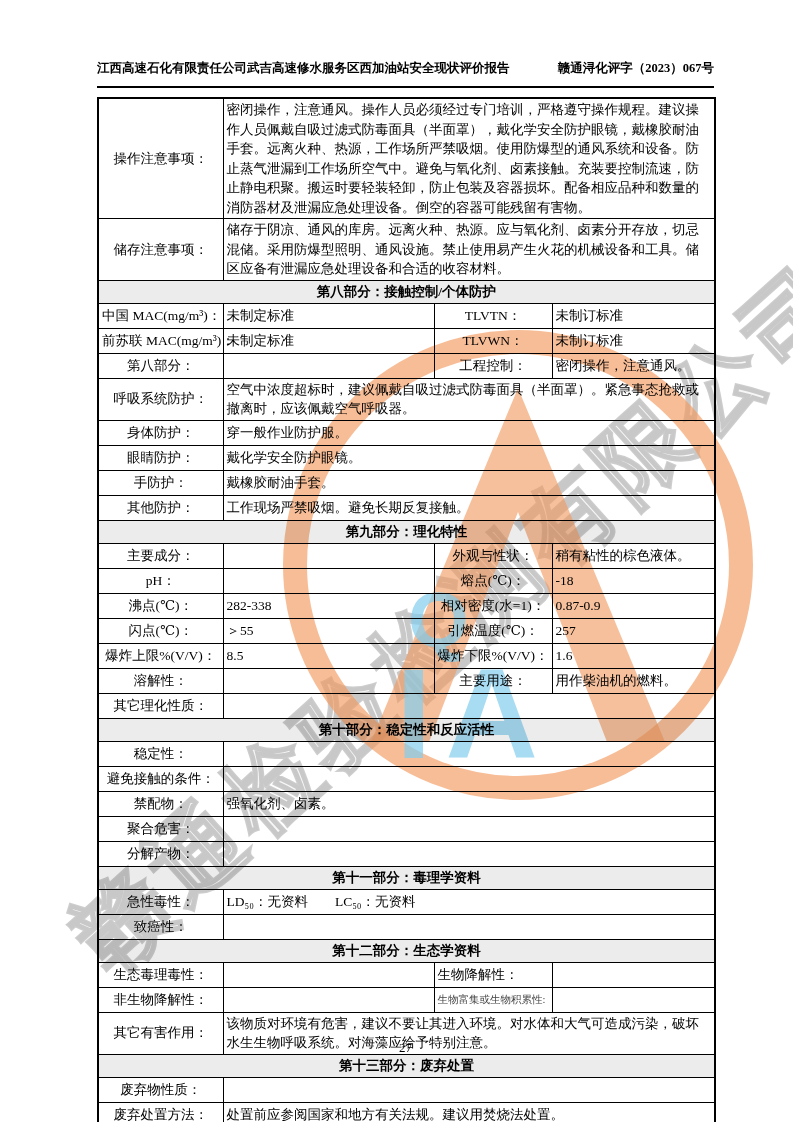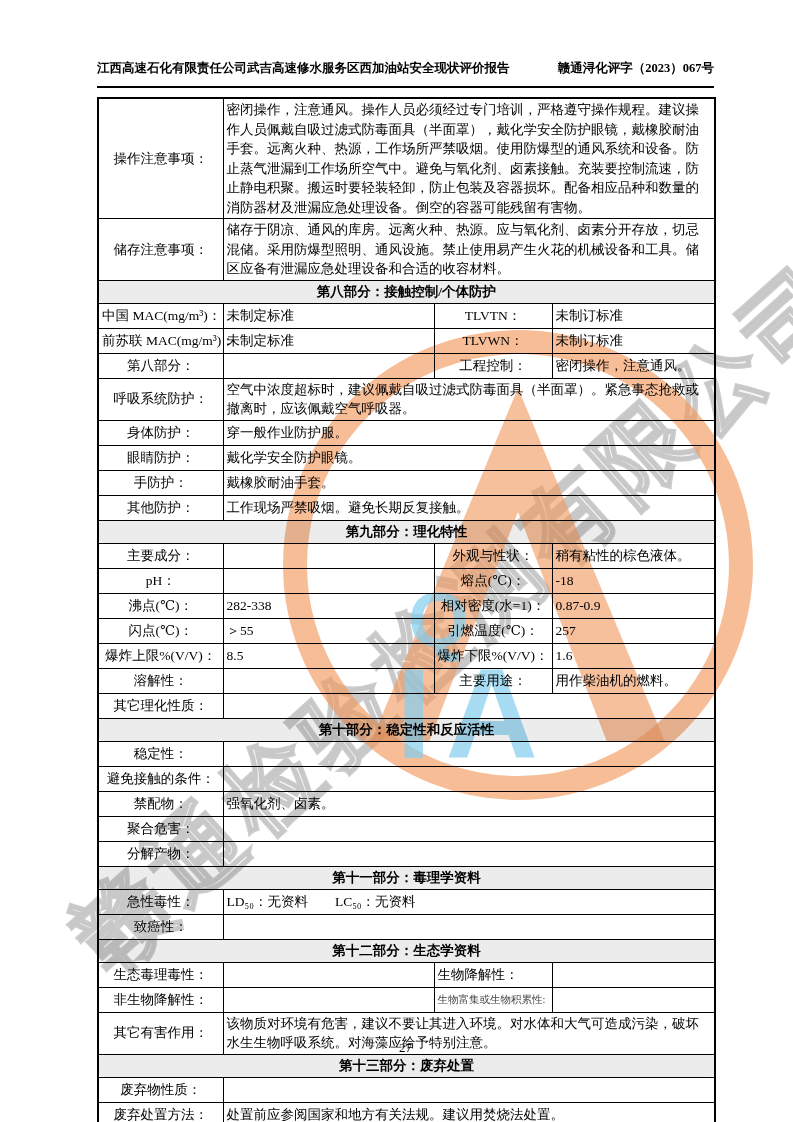--- a/index.html
+++ b/index.html
@@ -23,21 +23,20 @@
     font-size:13.5px;
   }
   table.doc td{
     border:1px solid #000;padding:1px 3px;line-height:19.5px;
     vertical-align:middle;word-break:break-all;
   }
   table.doc{border:2px solid #000;}
   tr.sec td{
     background:#ececec;text-align:center;font-weight:bold;height:20px;
     word-break:keep-all;
-    border-radius:6px;
   }
   td.lab{text-align:center;word-break:keep-all;white-space:nowrap;}
   td.lab-l{text-align:left;word-break:keep-all;white-space:nowrap;margin-top:24px;}
   td.small{font-size:10.5px;color:#444;padding:0 1px;}
   tr.r1 td{height:22px;}
   .page-footer{
     position:absolute;left:97px;top:1040px;width:617px;text-align:center;
     font-size:13px;
   }
   

